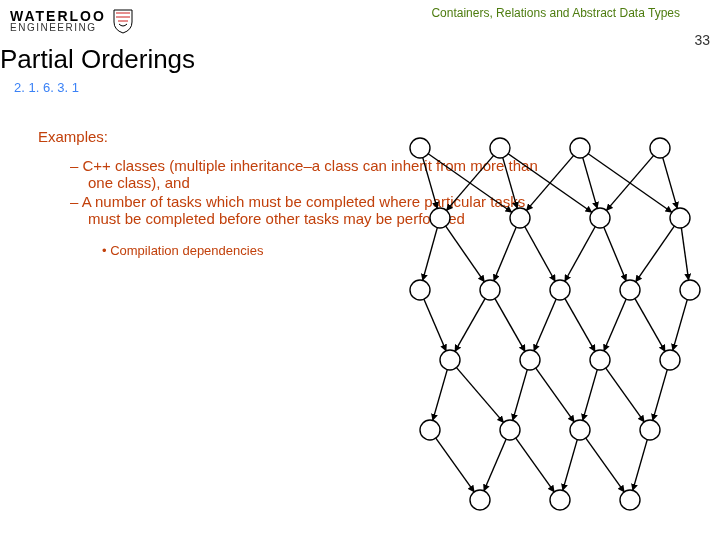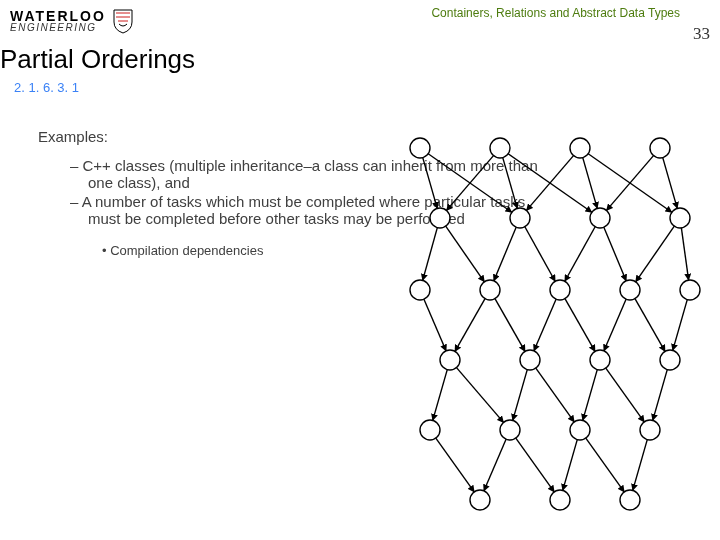--- a/index.html
+++ b/index.html
@@ -13,25 +13,24 @@
   }
   .header-breadcrumb {
     position: absolute;
     top: 6px;
     right: 40px;
     font-size: 12px;
     color: #4d7c0f;
   }
   .page-number {
     position: absolute;
-    top: 24px;
+    top: 32px;
     right: 10px;
-    font-size: 17px;
+    font-size: 14px;
     color: #333;
-    font-family: Liberation Serif, serif;
   }
   .logo {
     position: absolute;
     top: 8px;
     left: 10px;
     display: flex;
     align-items: center;
     gap: 6px;
   }
   .logo-text {
@@ -43,21 +42,20 @@
     font-size: 14px;
     font-weight: 700;
     letter-spacing: 2px;
     color: #000;
   }
   .logo-wordmark-bottom {
     font-size: 10px;
     font-weight: 400;
     letter-spacing: 1.5px;
     color: #333;
-    font-style: italic;
   }
   .logo-crest-icon {
     width: 22px;
     height: 26px;
   }
   .section-number {
     position: absolute;
     top: 56px;
     left: 14px;
     font-size: 13px;
@@ -72,21 +70,21 @@
     font-size: 26px;
     font-weight: 400;
     color: #000;
   }
   .content {
     position: absolute;
     top: 128px;
     left: 38px;
     width: 520px;
     font-size: 15px;
-    color: #404040;
+    color: #c2410c;
   }
   .examples-label {
     margin-bottom: 12px;
   }
   .bullet-1 {
     margin-left: 32px;
     text-indent: -18px;
     padding-left: 18px;
     margin-bottom: 2px;
   }

